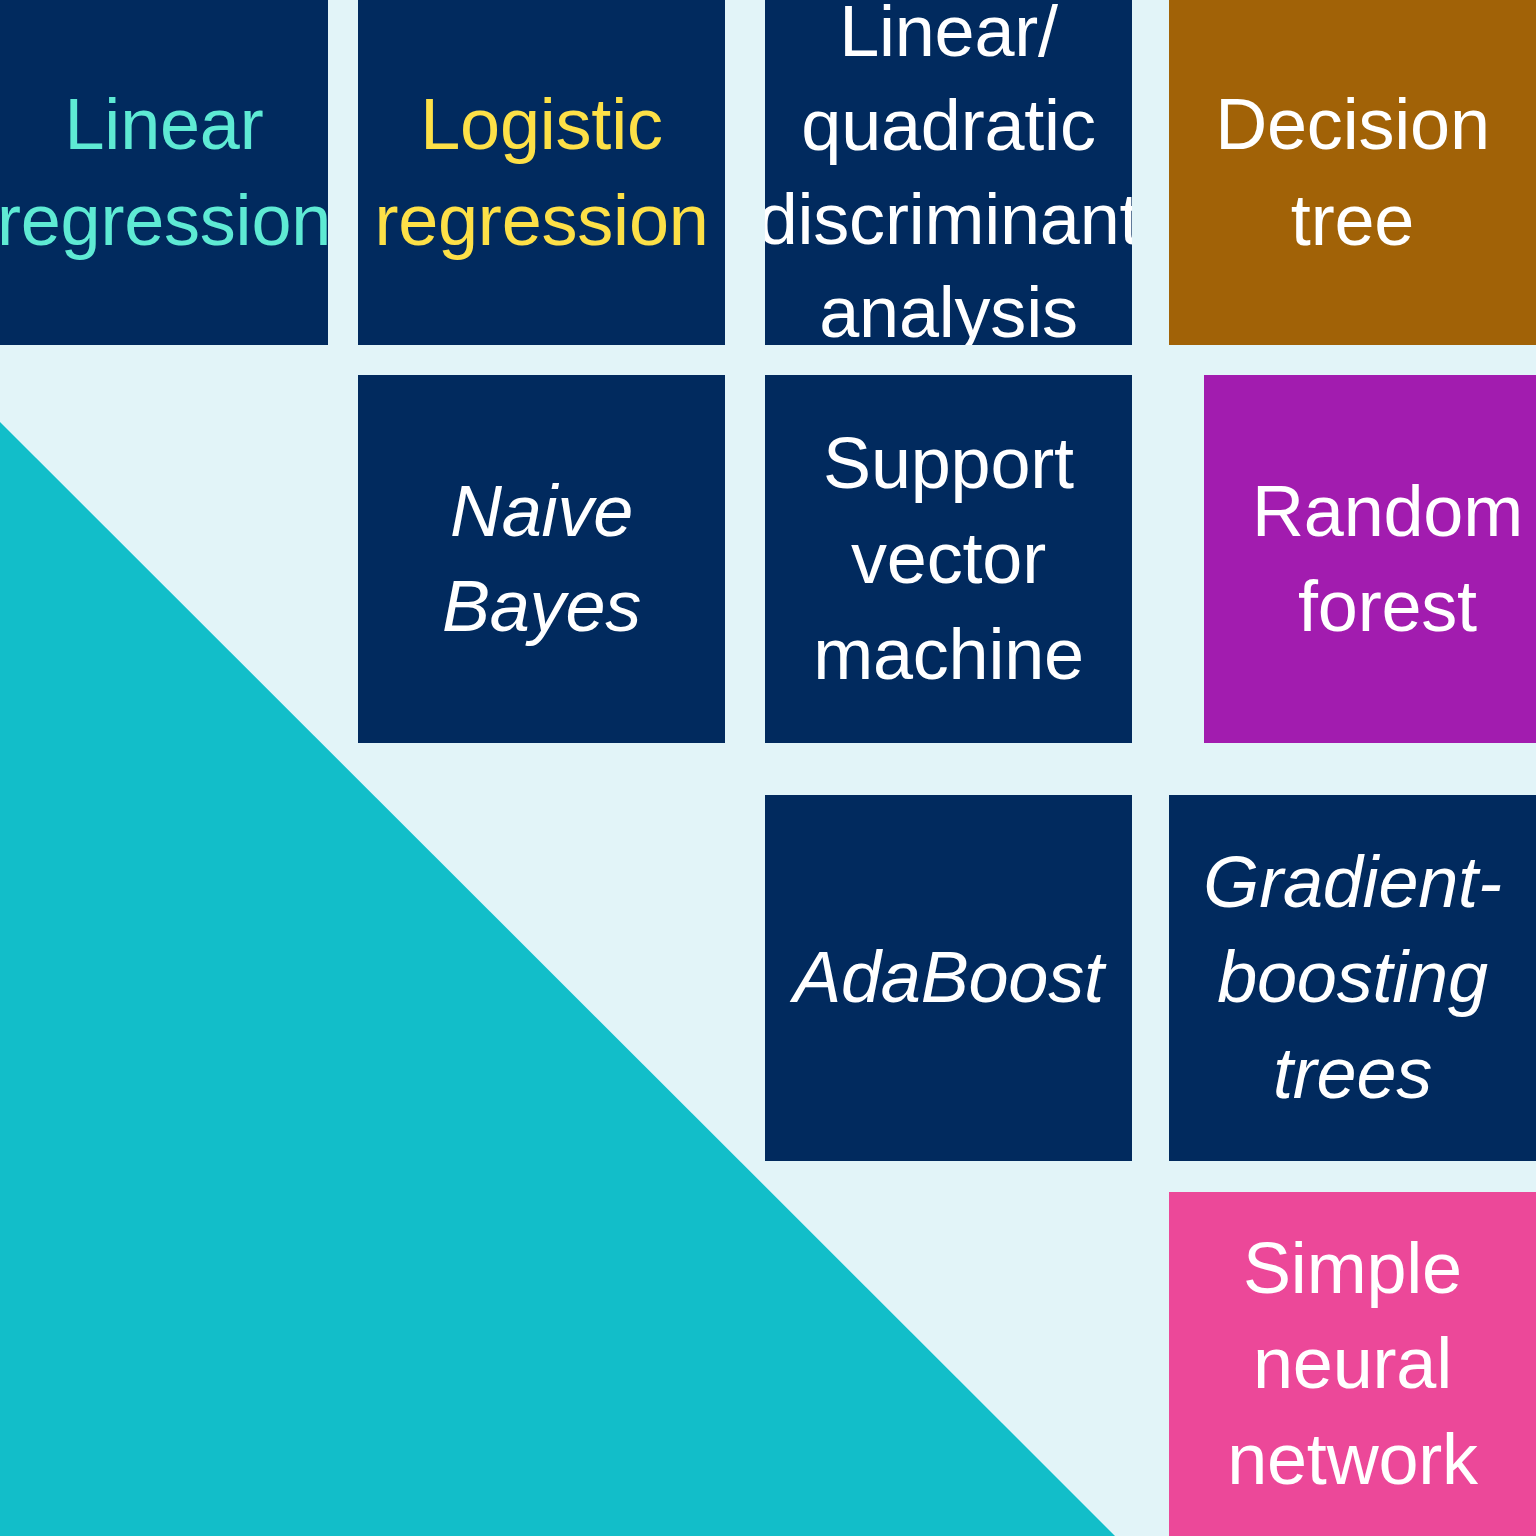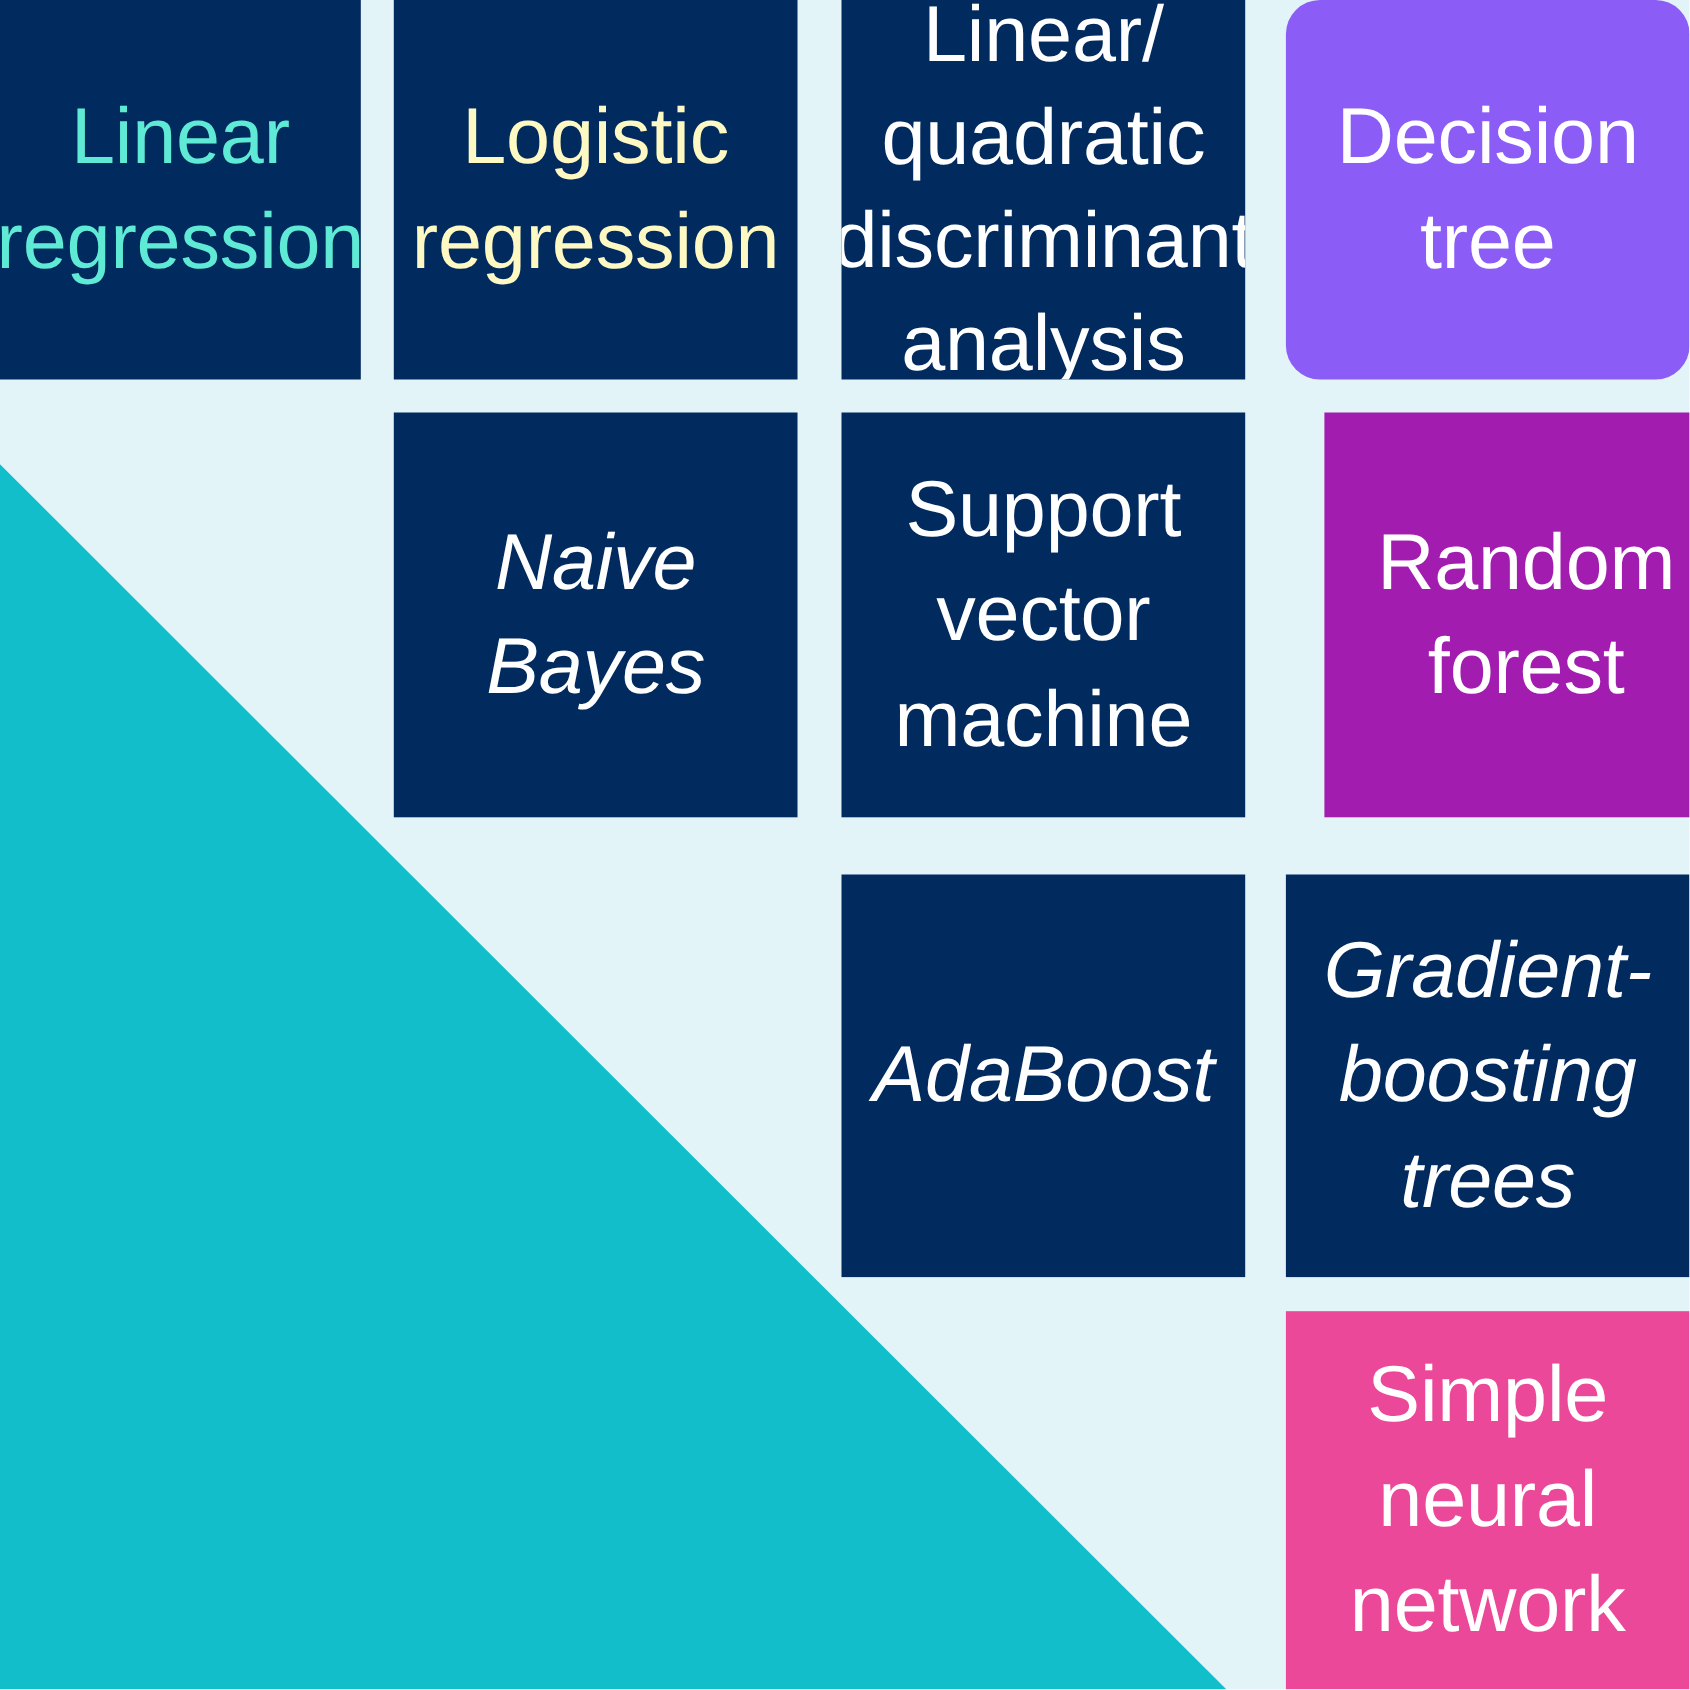--- a/index.html
+++ b/index.html
@@ -67,30 +67,30 @@
 
   <svg id="triangle" viewBox="0 0 1536 1536" aria-hidden="true">
     <polygon id="triangle-poly" points="0,422 0,1536 1115,1536" fill="#12bec9"></polygon>
   </svg>
 
   <div class="tile r1 c1" style="background: rgb(1, 42, 94);">
     <span class="tile-label" style="color: #5eead4;">Linear
 regression</span>
   </div>
   <div class="tile r1 c2" style="background: rgb(1, 42, 94);">
-    <span class="tile-label" style="color: #fef9c3;">Logistic
+    <span class="tile-label" style="color: #fde047;">Logistic
 regression</span>
   </div>
   <div class="tile r1 c3 tile--tall" style="background: rgb(1, 42, 94);">
     <span class="tile-label" style="color: rgb(255, 255, 255);">Linear/
 quadratic
 discriminant
 analysis</span>
   </div>
-  <div class="tile r1 c4 tile--wide" style="background: #8b5cf6; border-radius: 31px;">
+  <div class="tile r1 c4 tile--wide" style="background: #a16207;">
     <span class="tile-label" style="color: rgb(255, 255, 255);">Decision tree</span>
   </div>
 
   <div class="tile r2 c2" style="background: rgb(1, 42, 94);">
     <span class="tile-label" style="color: rgb(255, 255, 255); font-style: italic;">Naive Bayes</span>
   </div>
   <div class="tile r2 c3 tile--wide" style="background: rgb(1, 42, 94);">
     <span class="tile-label" style="color: rgb(255, 255, 255);">Support
 vector machine</span>
   </div>

